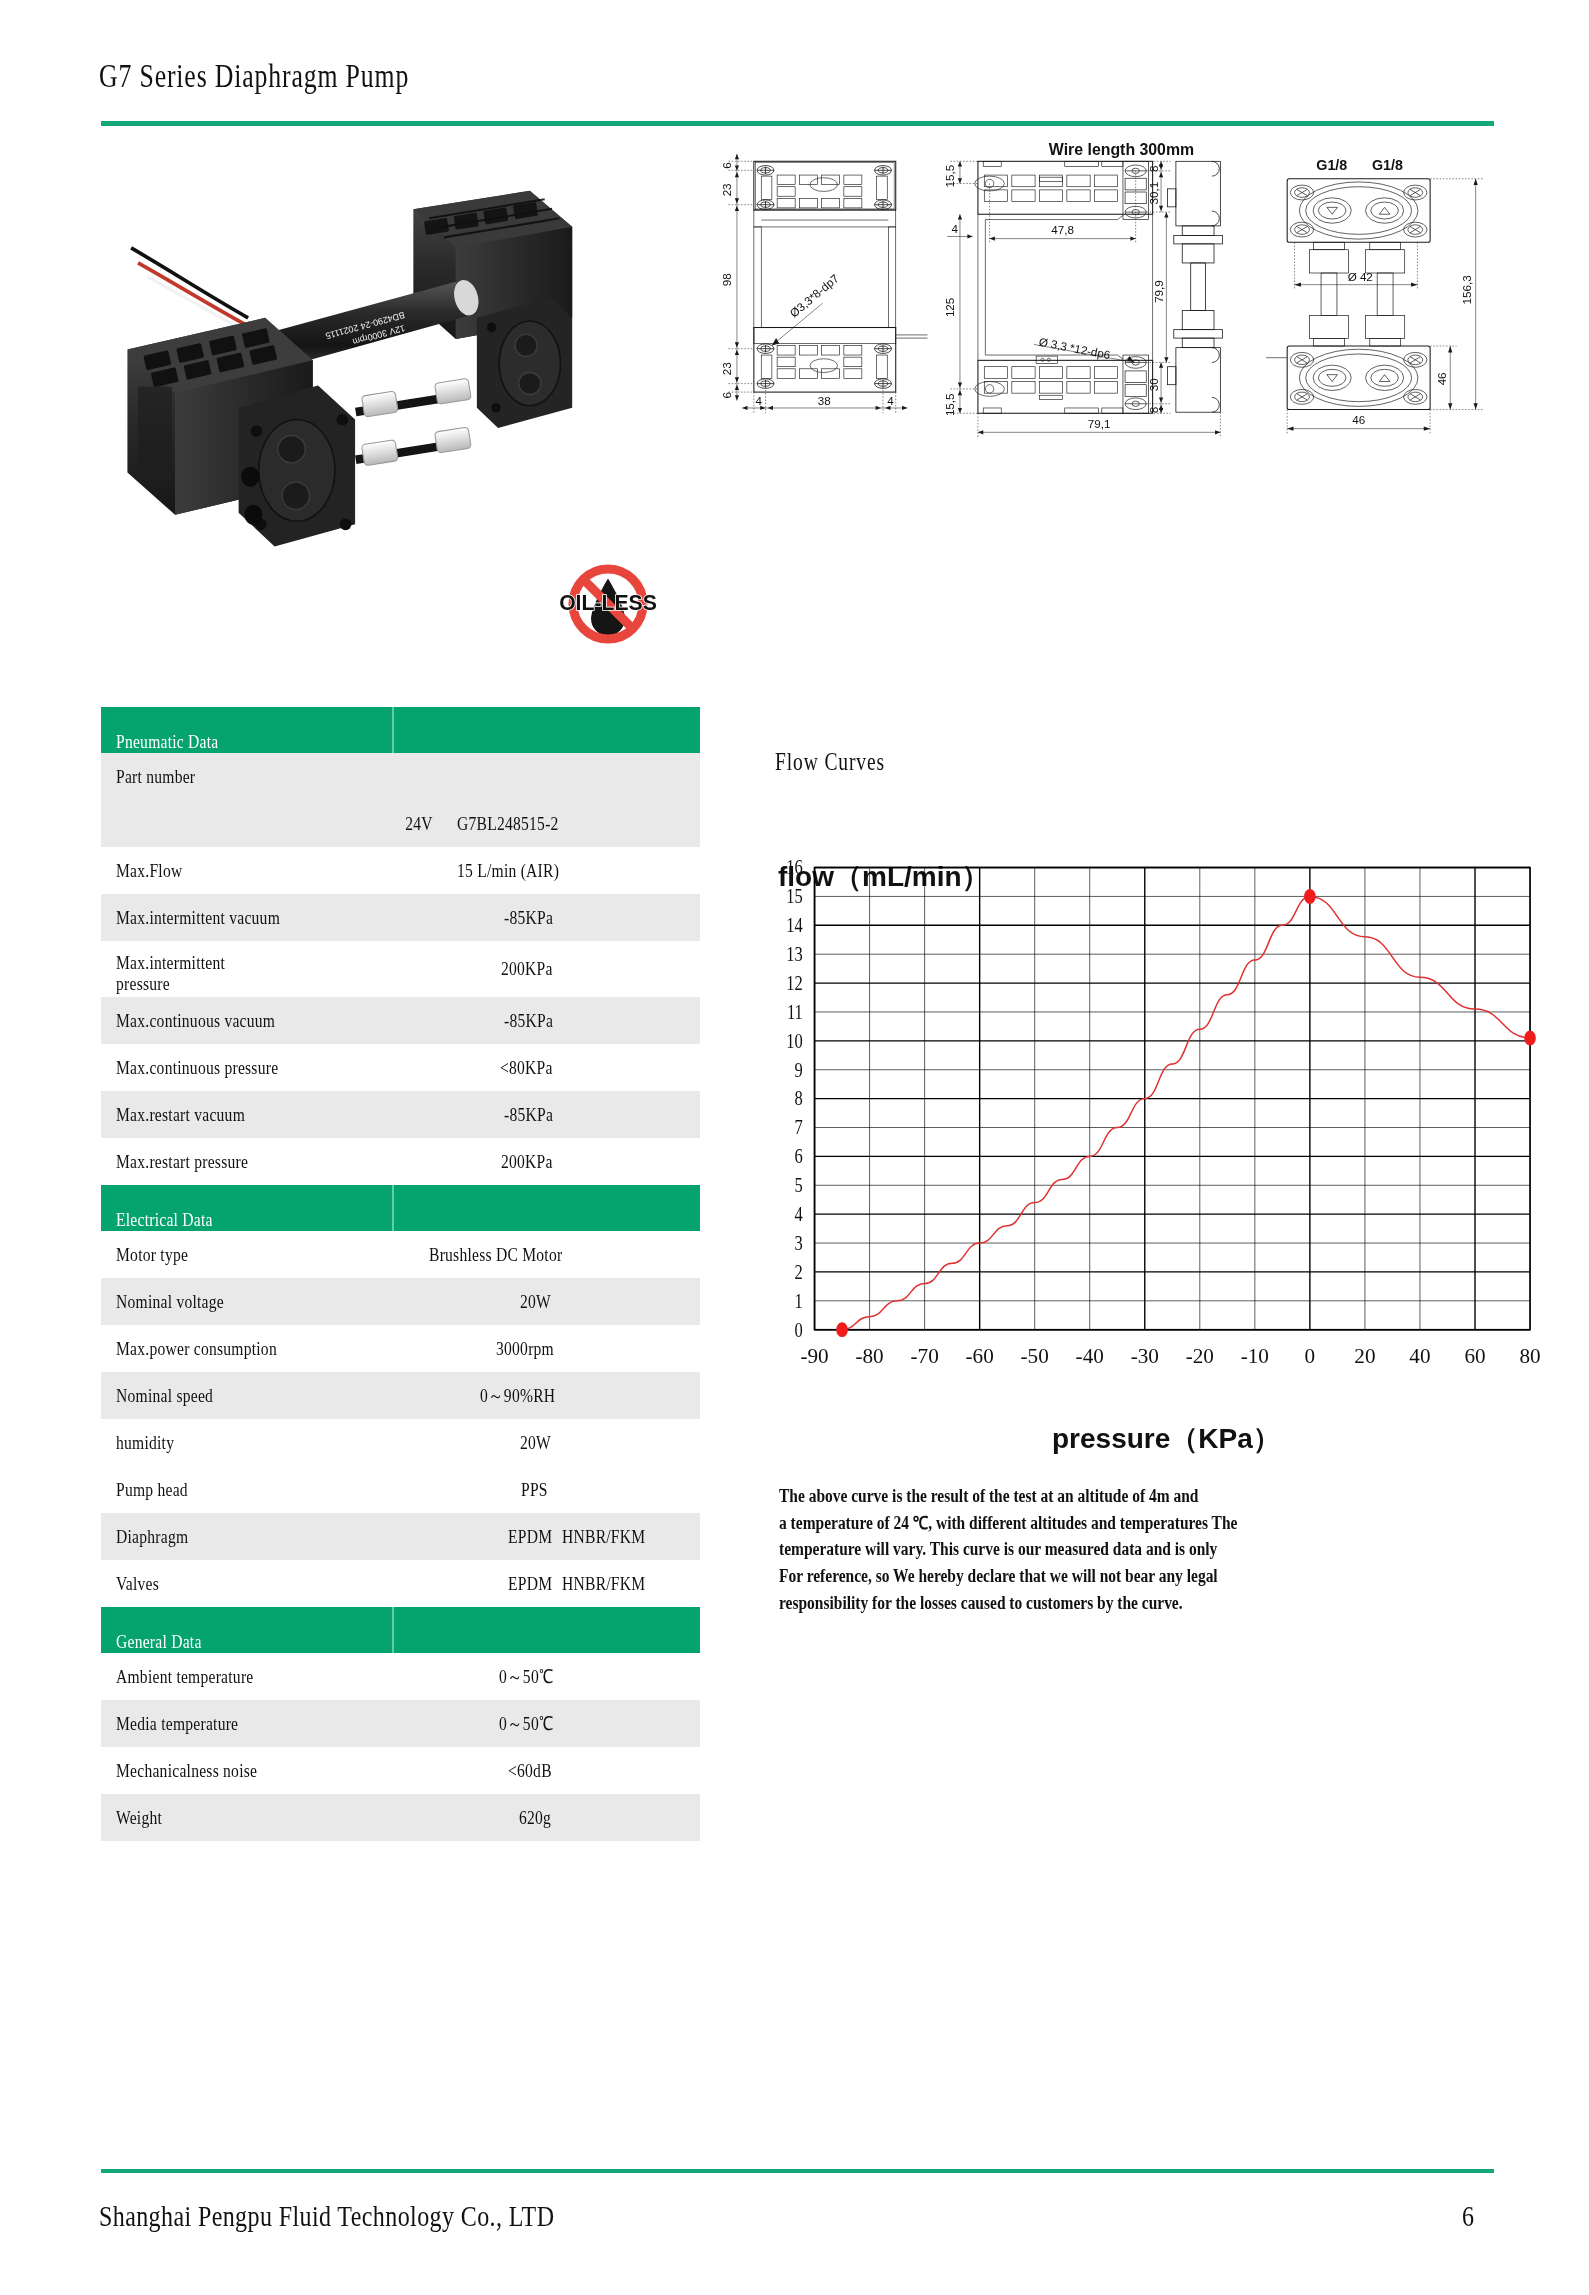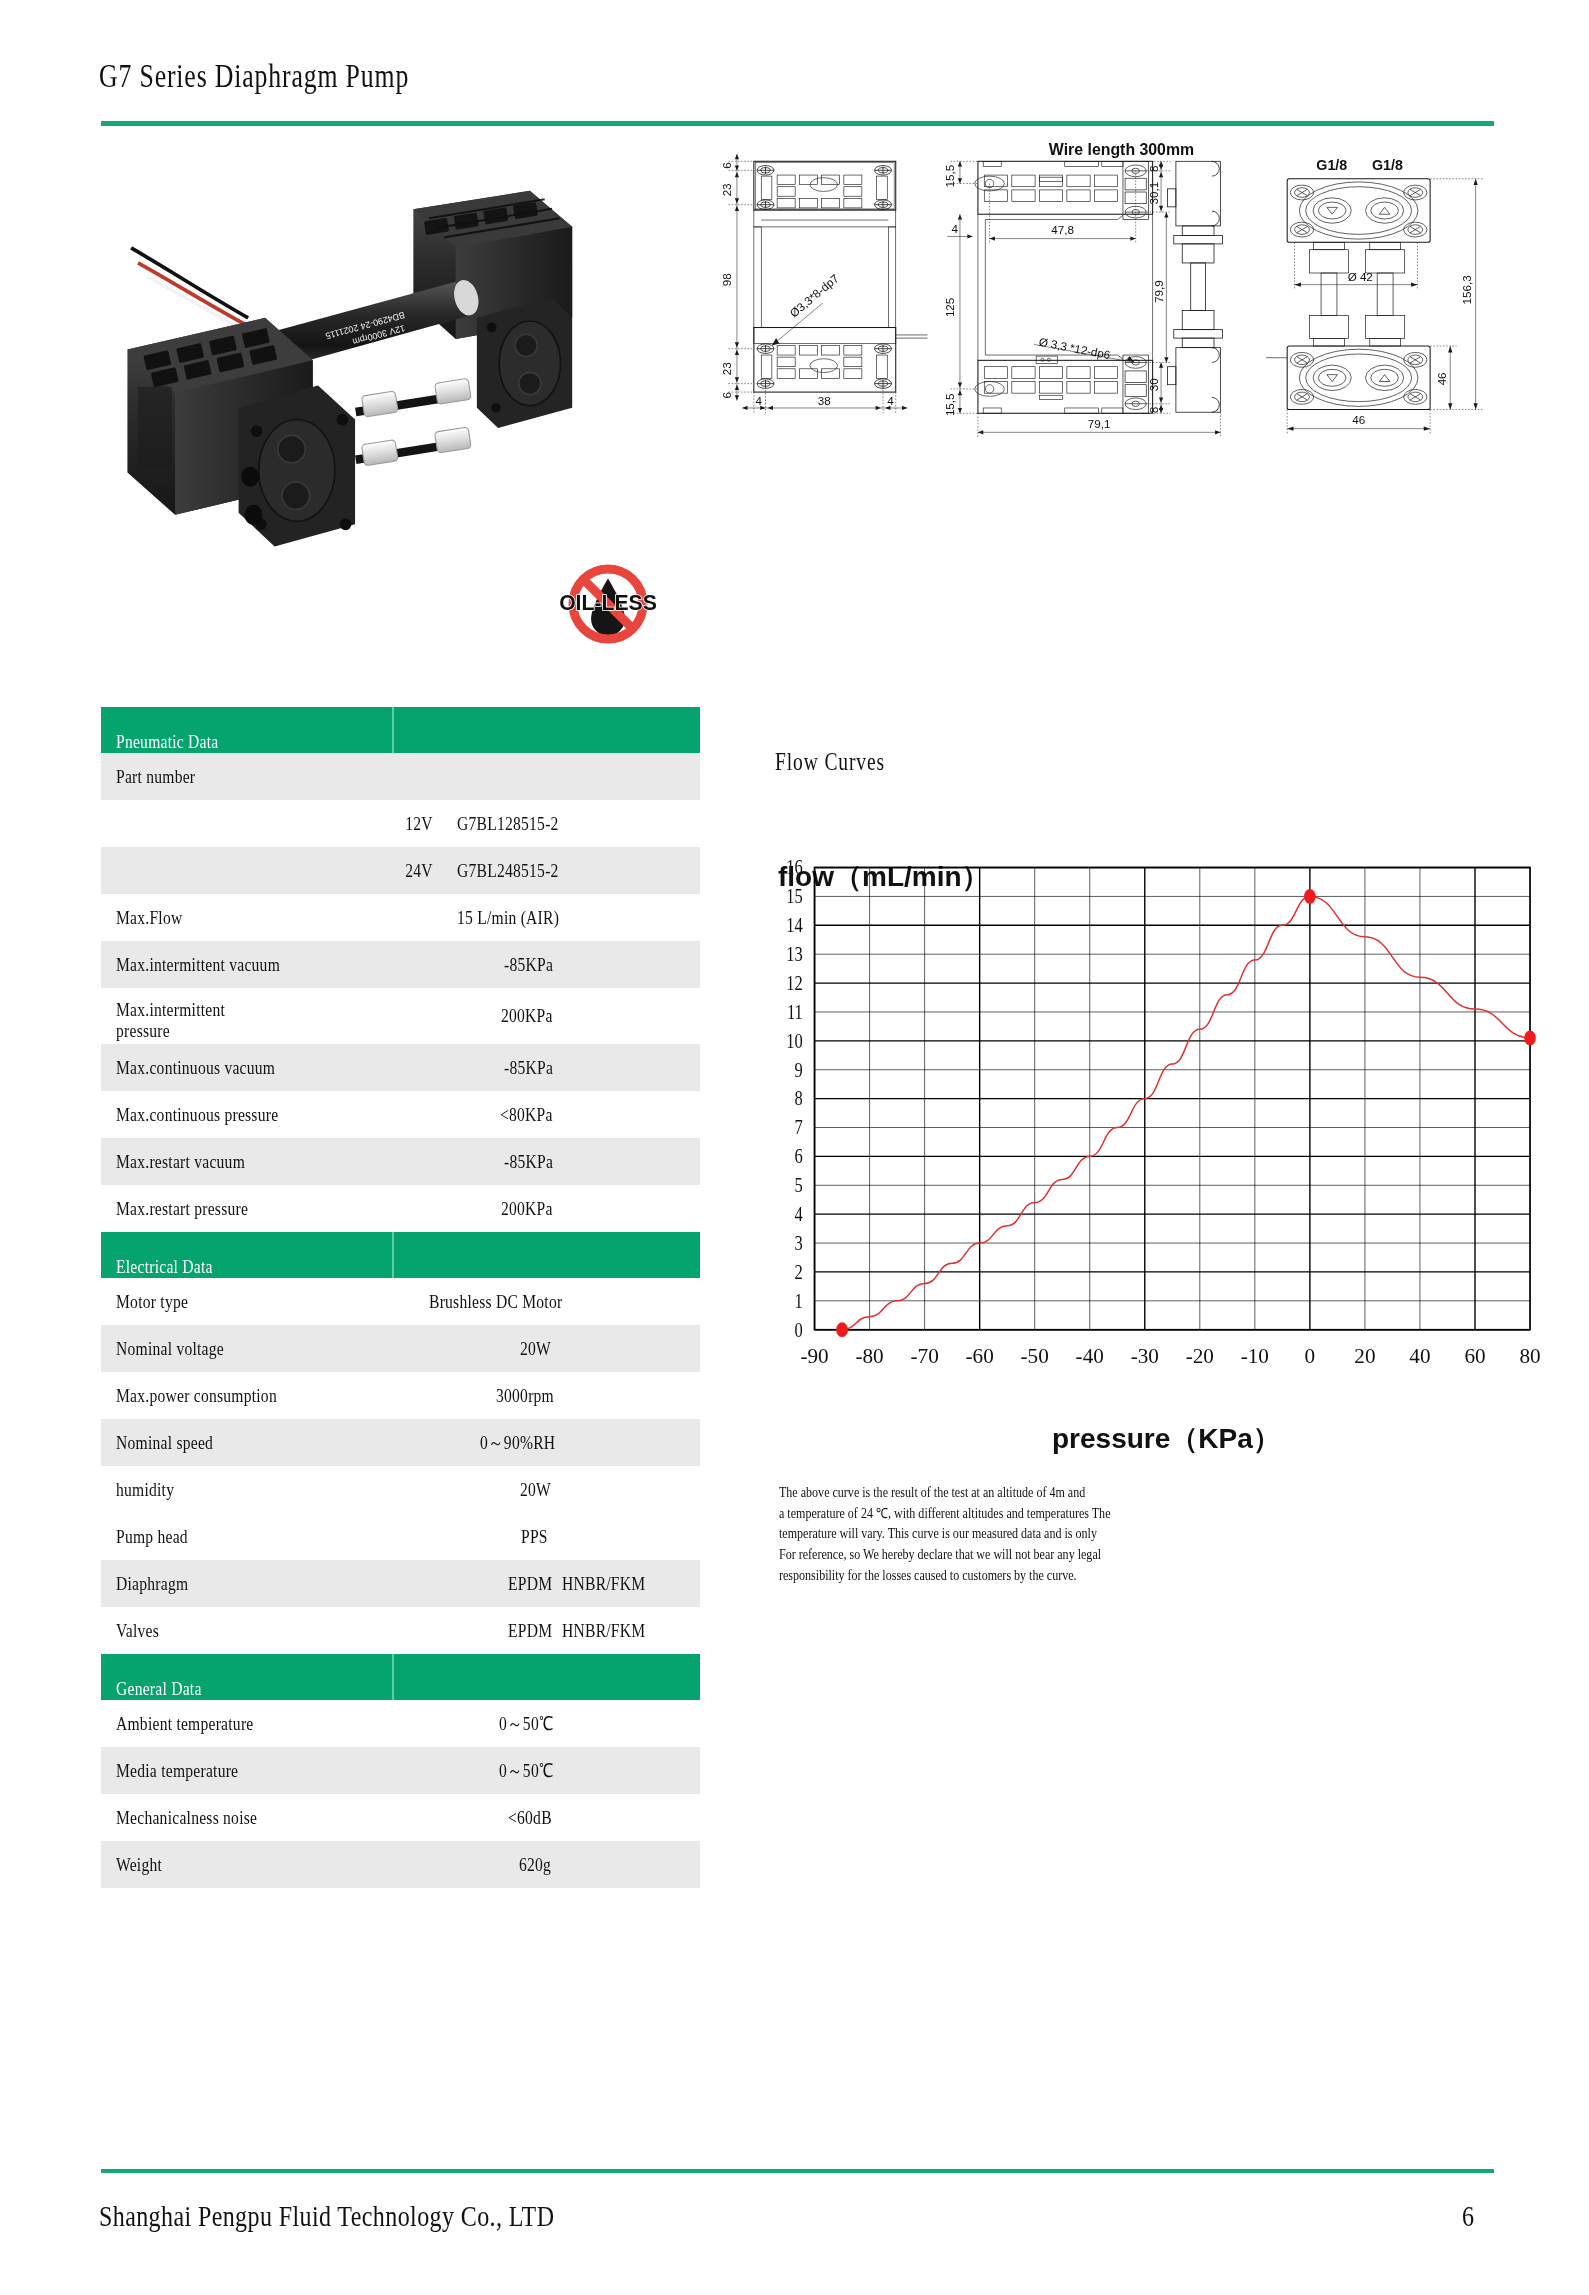--- a/index.html
+++ b/index.html
@@ -55,22 +55,22 @@
   
   .flow-h{position:absolute;left:775px;top:748px;font-size:24.4px;letter-spacing:1.1px;
           transform:scaleX(.80);transform-origin:left center;white-space:nowrap;}
   .chart-wrap{position:absolute;left:752px;top:842px;width:795px;height:615px;}
   .chart-wrap svg{display:block;}
   .ylab{position:absolute;left:778px;top:858px;font-size:28px;font-family:"Liberation Sans",sans-serif;
         font-weight:bold;white-space:nowrap;}
   .xlab{position:absolute;left:1052px;top:1420px;font-size:28px;font-family:"Liberation Sans",sans-serif;
         font-weight:bold;white-space:nowrap;}
 
-  .note{position:absolute;left:779px;top:1483px;width:689px;font-size:14px;line-height:1.48;
-        text-align:left;}
+  .note{position:absolute;left:779px;top:1483px;width:689px;font-size:18px;line-height:1.48;
+        text-align:left;font-weight:bold;}
   .note span{display:block;transform:scaleX(.86);transform-origin:left center;white-space:nowrap;}
 </style>
 </head>
 <body>
 
 <div class="page">
 
   <div class="pg-title">G7 Series Diaphragm Pump</div>
   <div class="rule-top"></div>
 
@@ -654,34 +654,20 @@
       </div>
       <div class="row shade h1">
         <div class="c1">
           <div class="cell">Part number</div>
         </div>
         <div class="c2">
           <div class="cell"></div>
         </div>
         <div class="c3">
           <div class="cell"></div>
-        </div>
-        <div class="c4">
-          <div class="cell"></div>
-        </div>
-      </div>
-      <div class="row plain h1">
-        <div class="c1">
-          <div class="cell"></div>
-        </div>
-        <div class="c2">
-          <div class="cell">12V</div>
-        </div>
-        <div class="c3">
-          <div class="cell">G7BL128515-2</div>
         </div>
         <div class="c4">
           <div class="cell"></div>
         </div>
       </div>
       <div class="row shade h1">
         <div class="c1">
           <div class="cell"></div>
         </div>
         <div class="c2">

